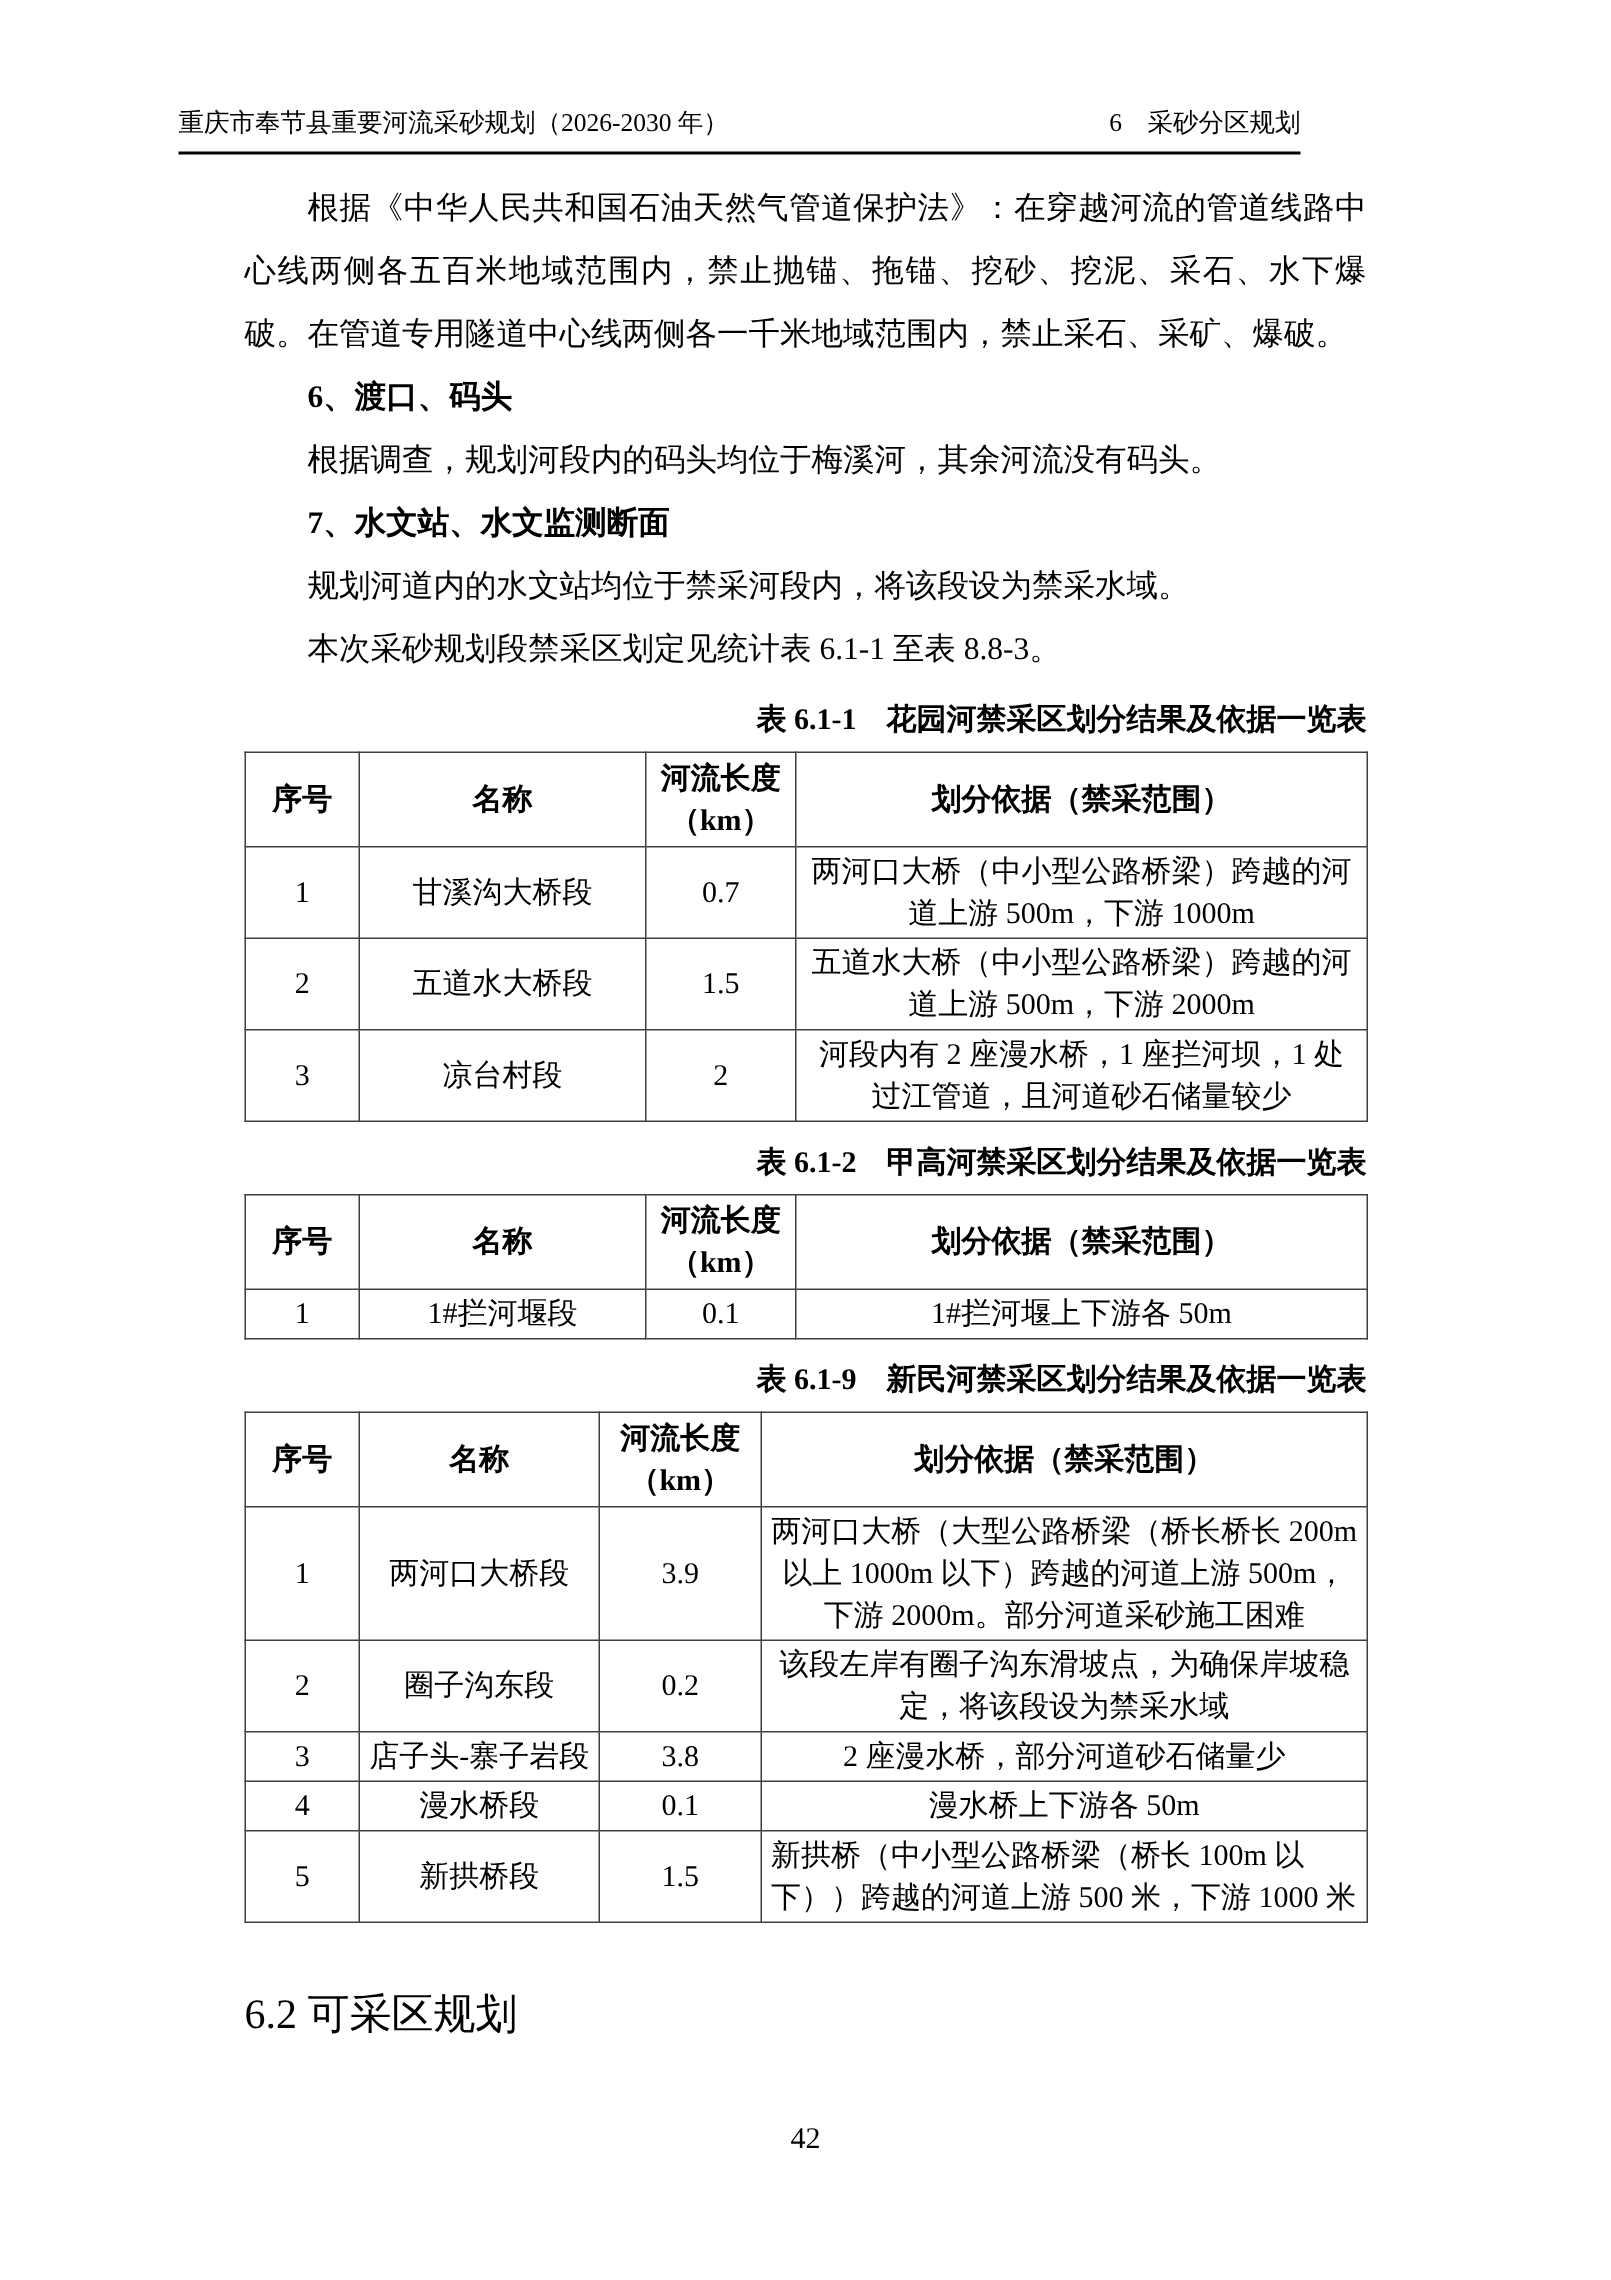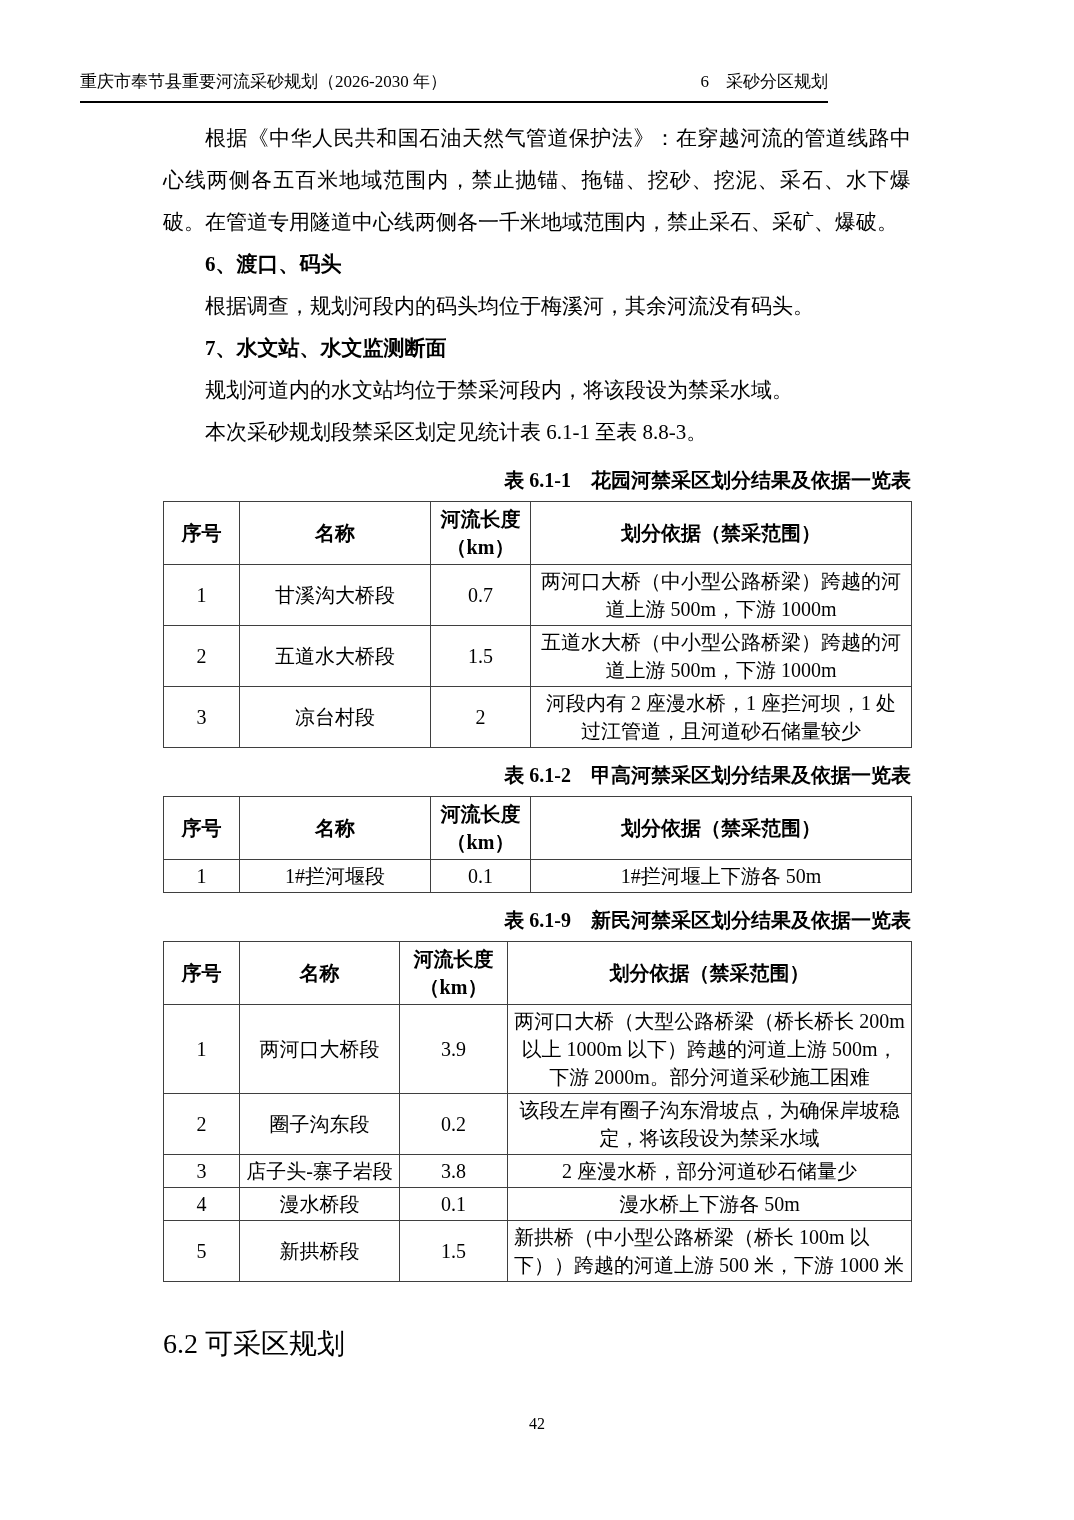--- a/index.html
+++ b/index.html
@@ -8,21 +8,21 @@
     width: 1074px; height: 1520px;
     background: #ffffff;
     color: #000000;
     font-family: "Liberation Serif", "DejaVu Serif", serif;
     overflow: hidden;
   }
   .page { width: 1074px; height: 1520px; position: relative; }
 
   
   .page-header {
-    margin: 70px 163px 0 80px;
+    margin: 70px 163px 0 119px;
     width: 748px;
     display: flex;
     justify-content: space-between;
     align-items: flex-end;
     font-size: 17px;
     line-height: 1.4;
     padding-bottom: 7px;
     border-bottom: 2px solid #000000;
   }
 
@@ -74,21 +74,21 @@
 
   .footer-heading {
     font-size: 28px;
     line-height: 1.4;
     margin: 42px 0 0 0;
     font-weight: normal;
   }
   .page-number {
     margin-top: 52px;
     text-align: center;
-    font-size: 16px;
+    font-size: 20px;
   }
 </style>
 </head>
 <body>
 
 <div class="page">
 
   <div class="page-header">
     <span>重庆市奉节县重要河流采砂规划（2026-2030 年）</span>
     <span>6　采砂分区规划</span>
@@ -127,21 +127,21 @@
           <tr>
             <td>1</td>
             <td>甘溪沟大桥段</td>
             <td>0.7</td>
             <td>两河口大桥（中小型公路桥梁）跨越的河道上游 500m，下游 1000m</td>
           </tr>
           <tr>
             <td>2</td>
             <td>五道水大桥段</td>
             <td>1.5</td>
-            <td>五道水大桥（中小型公路桥梁）跨越的河道上游 500m，下游 1000m</td>
+            <td>五道水大桥（中小型公路桥梁）跨越的河道上游 500m，下游 2000m</td>
           </tr>
           <tr>
             <td>3</td>
             <td>凉台村段</td>
             <td>2</td>
             <td>河段内有 2 座漫水桥，1 座拦河坝，1 处过江管道，且河道砂石储量较少</td>
           </tr>
         </tbody>
       </table>
 

